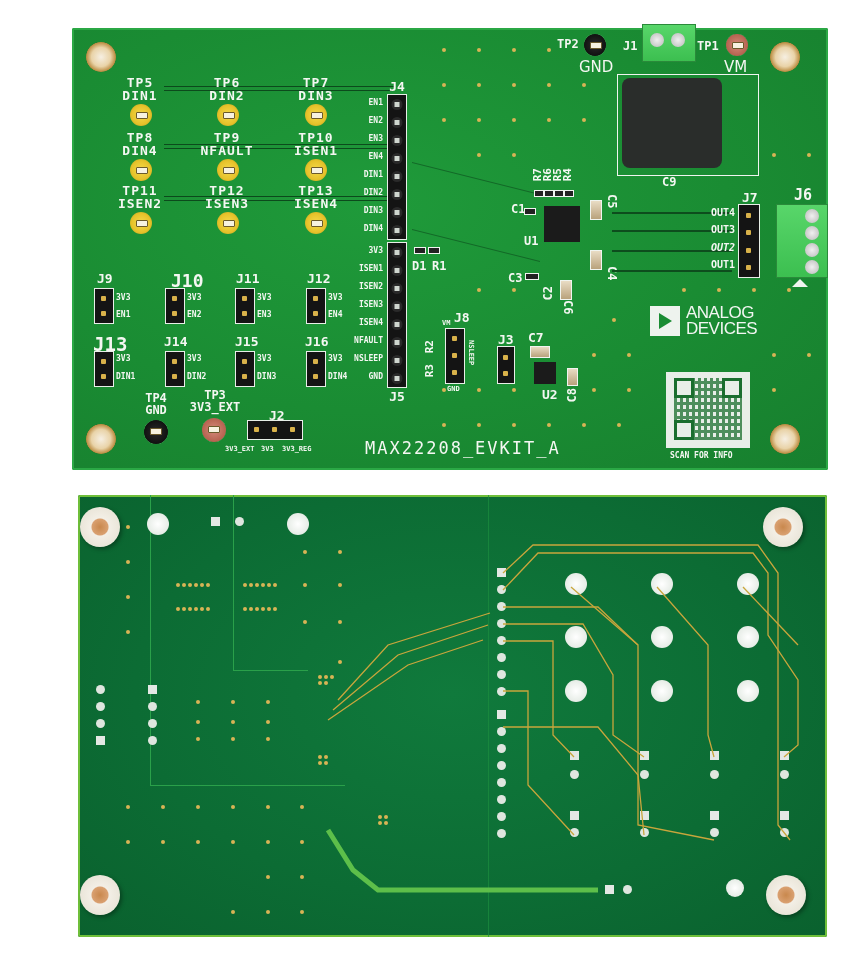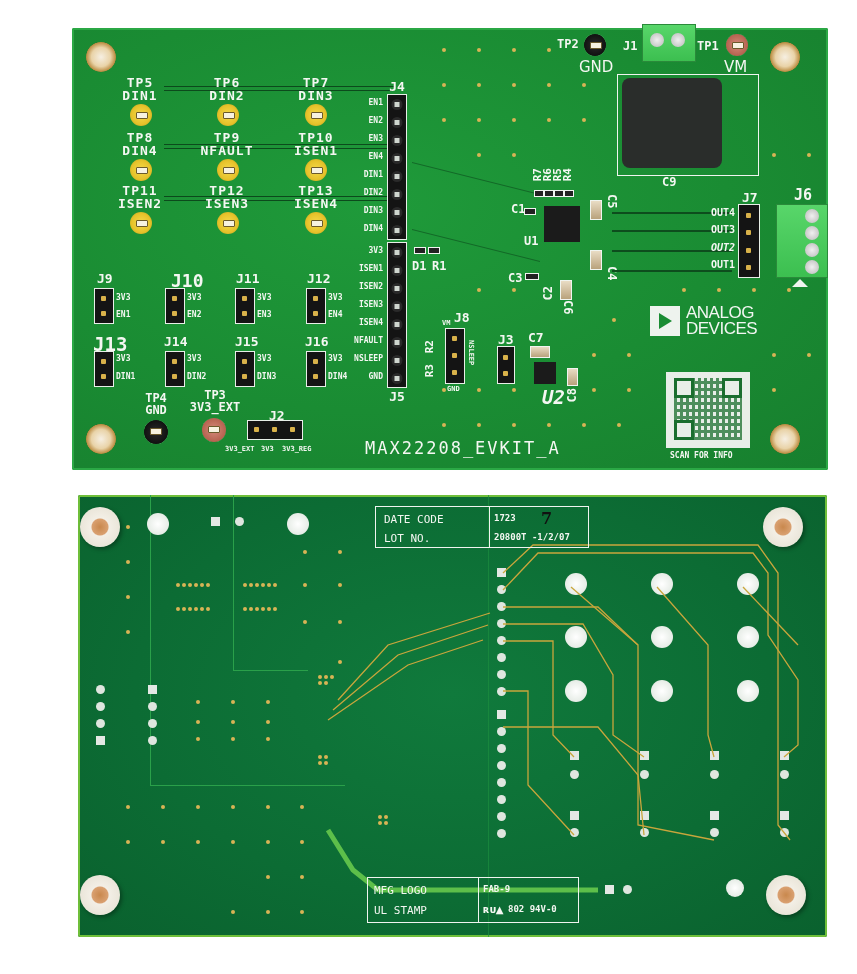--- a/index.html
+++ b/index.html
@@ -145,21 +145,21 @@
   <div class="silk" style="left:352px;top:336px;font-size:11px;writing-mode:vertical-rl;transform:rotate(180deg);">R3</div>
 
   <div class="silk" style="left:426px;top:305px;font-size:13px;">J3</div>
   <div class="header" style="left:425px;top:318px;width:16px;height:36px;">
     <div class="pin" style="left:5px;top:8px;"></div>
       <div class="pin" style="left:5px;top:24px;"></div>
   </div>
   <div class="silk" style="left:456px;top:303px;font-size:13px;">C7</div>
   <div class="cap" style="left:458px;top:318px;width:18px;height:10px;"></div>
   <div class="chip" style="left:462px;top:334px;width:22px;height:22px;"></div>
-  <div class="silk" style="left:470px;top:360px;font-size:19px;font-style:italic;">U2</div>
+  <div class="silk" style="left:470px;top:360px;font-size:13px;">U2</div>
   <div class="cap" style="left:495px;top:340px;width:9px;height:16px;"></div>
   <div class="silk" style="left:494px;top:360px;font-size:12px;writing-mode:vertical-rl;transform:rotate(180deg);">C8</div>
 
   <div class="abs" style="left:340px;top:150px;width:128px;height:66px;border-top:1px solid #0c4a1c;border-bottom:1px solid #0c4a1c;transform:skewY(14deg);opacity:.6;"></div>
   <div class="silk" style="left:460px;top:140px;font-size:11px;writing-mode:vertical-rl;transform:rotate(180deg);">R7</div>
   <div class="silk" style="left:470px;top:140px;font-size:11px;writing-mode:vertical-rl;transform:rotate(180deg);">R6</div>
   <div class="silk" style="left:480px;top:140px;font-size:11px;writing-mode:vertical-rl;transform:rotate(180deg);">R5</div>
   <div class="silk" style="left:490px;top:140px;font-size:11px;writing-mode:vertical-rl;transform:rotate(180deg);">R4</div>
   <div class="resistor" style="left:462px;top:162px;"></div>
   <div class="resistor" style="left:472px;top:162px;"></div>
@@ -529,34 +529,18 @@
     <div class="via" style="left:240px;top:260px;"></div>
       <div class="via" style="left:246px;top:260px;"></div>
       <div class="via" style="left:240px;top:266px;"></div>
       <div class="via" style="left:246px;top:266px;"></div>
     <div class="via" style="left:300px;top:320px;"></div>
       <div class="via" style="left:306px;top:320px;"></div>
       <div class="via" style="left:300px;top:326px;"></div>
       <div class="via" style="left:306px;top:326px;"></div>
   </div>
 
-  <div class="box" style="left:297px;top:11px;width:212px;height:40px;">
-    <div class="abs" style="left:113px;top:0;width:0;height:40px;border-left:1.5px solid #f0f4f0;"></div>
-    <div class="silk" style="left:8px;top:7px;font-size:11px;font-weight:normal;">DATE CODE</div>
-    <div class="silk" style="left:8px;top:26px;font-size:11px;font-weight:normal;">LOT NO.</div>
-    <div class="silk" style="left:118px;top:7px;font-size:9px;">1723</div>
-    <div class="silk" style="left:118px;top:26px;font-size:9px;">20800T -1/2/07</div>
-    <div class="abs" style="left:165px;top:2px;font-family:'DejaVu Serif',serif;font-size:16px;font-weight:bold;color:#111;">7</div>
-  </div>
-
-  <div class="box" style="left:289px;top:382px;width:210px;height:44px;">
-    <div class="abs" style="left:110px;top:0;width:0;height:44px;border-left:1.5px solid #f0f4f0;"></div>
-    <div class="silk" style="left:6px;top:7px;font-size:11px;font-weight:normal;">MFG LOGO</div>
-    <div class="silk" style="left:6px;top:27px;font-size:11px;font-weight:normal;">UL STAMP</div>
-    <div class="silk" style="left:115px;top:7px;font-size:9px;">FAB-9</div>
-    <div class="abs" style="left:115px;top:26px;font-size:10px;color:#f4f7f2;font-weight:bold;">ʀᴜ▲</div>
-    <div class="silk" style="left:140px;top:27px;font-size:9px;">802 94V-0</div>
-  </div>
+
 
   <div class="sq-pad" style="left:527px;top:390px;"></div>
   <div class="rnd-pad" style="left:545px;top:390px;"></div>
   <div class="pad-white" style="left:648px;top:384px;width:18px;height:18px;"></div>
 </div>
 
 </body></html>

